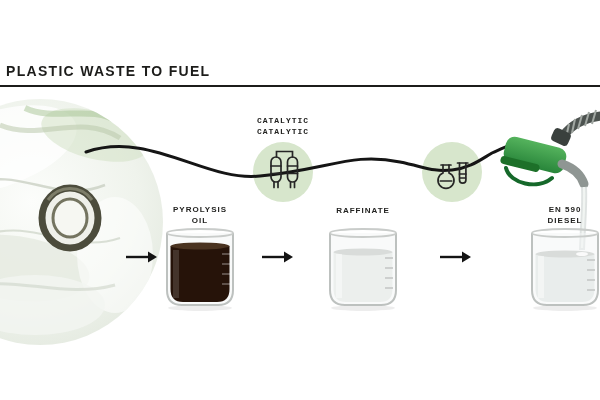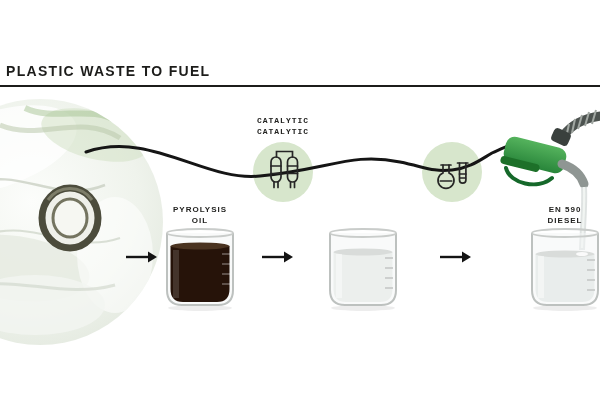--- a/index.html
+++ b/index.html
@@ -147,19 +147,22 @@
   <span>CATALYTIC</span>
   <span>CATALYTIC</span>
 </div>
 
 
 <div class="lbl" style="left:140px;top:204px;text-align:center;">
   <span>PYROLYSIS</span>
   <span>OIL</span>
 </div>
 
+<div class="lbl" style="left:303px;top:205px;">
+  <span>RAFFINATE</span>
+</div>
 
 <div class="lbl" style="left:505px;top:204px;">
   <span>EN 590</span>
   <span>DIESEL</span>
 </div>
 
 </div>
 
 </body></html>

